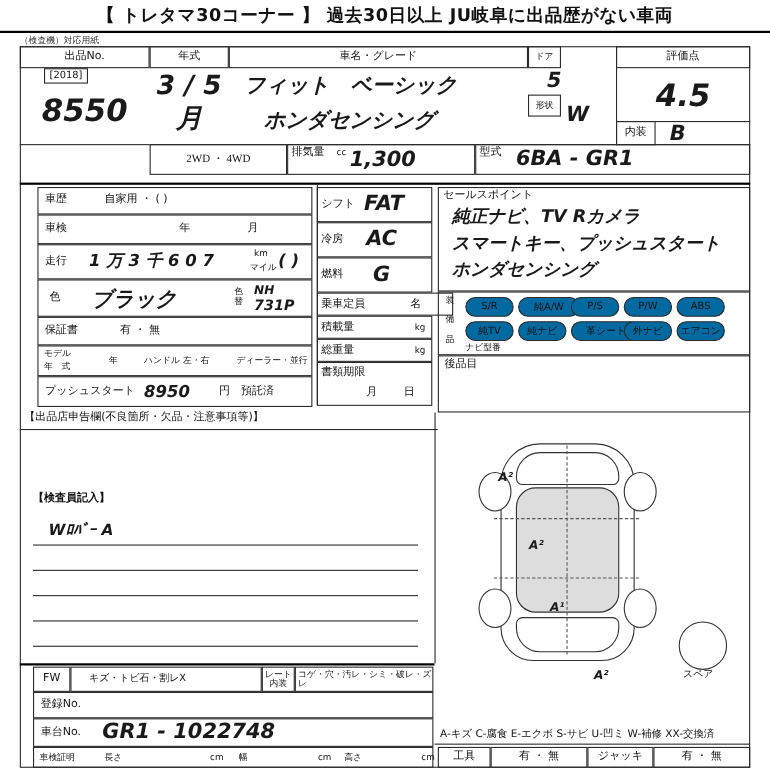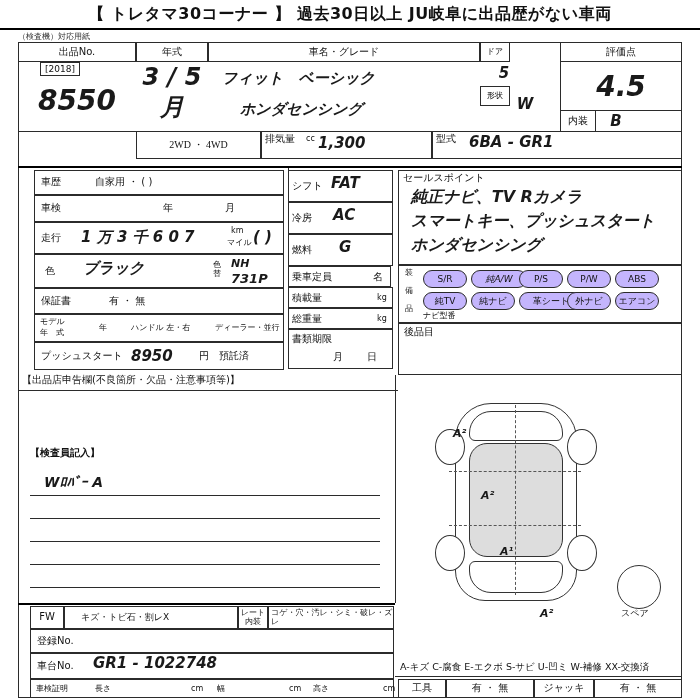--- a/index.html
+++ b/index.html
@@ -33,28 +33,28 @@
     font-size:16px;font-weight:bold;letter-spacing:0.5px;
     white-space:nowrap;
   }
   #title-bar .t1{font-size:16px;}
   
   #top-note{left:18px;top:31px;font-size:8px;color:#333;}
   .vline{position:absolute;background:#2b2b2b;width:1px;}
   .hline{position:absolute;background:#2b2b2b;height:1px;}
   .thick{background:#000;}
   .hw-sm{font-size:15px;}
-  .hw-md{font-size:15px;}
+  .hw-md{font-size:19px;}
   .hw-lg{font-size:24px;}
   .hw-xl{font-size:28px;}
   
   .pill{
     border:1px solid #2b2b2b;border-radius:9px;
     font-size:9px;display:flex;align-items:center;justify-content:center;
-    background:#c4b5fd;
+    background:#0369a1;
   }
   .legend{font-size:9.5px;}
   .car-wrap{position:absolute;left:395px;top:385px;width:300px;height:235px;}
   .wheel{position:absolute;border:1.5px solid #333;border-radius:50%;background:#fff;}
   .carbody{position:absolute;border:1.5px solid #333;background:#fff;}
   .dash{position:absolute;border-top:1px dashed #555;}
   .dashv{position:absolute;border-left:1px dashed #555;}
   .mark{position:absolute;font-size:11px;font-style:italic;font-weight:bold;}
 </style>
 </head>
@@ -188,21 +188,21 @@
     <span class="abs hand hw-md" style="left:42px;top:3px;">FAT</span>
   </div>
   <div class="bx" style="left:288px;top:202px;width:105px;height:32px;text-align:right;">
     <span class="abs lbl" style="left:3px;top:10px;">冷房</span>
     <span class="abs hand hw-md" style="left:44px;top:3px;">AC</span>
   </div>
   <div class="bx" style="left:288px;top:234px;width:105px;height:32px;">
     <span class="abs lbl" style="left:3px;top:10px;">燃料</span>
     <span class="abs hand hw-md" style="left:50px;top:3px;">G</span>
   </div>
-  <div class="bx" style="left:288px;top:266px;width:103px;height:21px;">
+  <div class="bx" style="left:288px;top:266px;width:124px;height:21px;">
     <span class="abs lbl" style="left:3px;top:5px;">乗車定員</span>
     <span class="abs lbl" style="left:84px;top:5px;">名</span>
   </div>
   <div class="bx" style="left:288px;top:287px;width:105px;height:21px;">
     <span class="abs lbl" style="left:3px;top:5px;">積載量</span>
     <span class="abs lbl8" style="left:88px;top:6px;">kg</span>
   </div>
   <div class="bx" style="left:288px;top:308px;width:105px;height:21px;">
     <span class="abs lbl" style="left:3px;top:5px;">総重量</span>
     <span class="abs lbl8" style="left:88px;top:6px;">kg</span>
@@ -220,21 +220,21 @@
     <span class="abs hand" style="left:12px;top:64px;font-size:16px;">ホンダセンシング</span>
   </div>
 
   <div class="bx" style="left:398px;top:265px;width:284px;height:58px;">
     <span class="abs lbl8" style="left:6px;top:3px;">装</span>
     <span class="abs lbl8" style="left:6px;top:21px;">備</span>
     <span class="abs lbl8" style="left:6px;top:39px;">品</span>
     <div class="pill abs" style="left:24px;top:4px;width:44px;height:18px;">
         <span>S/R</span>
       </div>
-    <div class="pill abs" style="left:72px;top:4px;width:56px;height:18px;font-style:italic;">
+    <div class="pill abs" style="left:72px;top:4px;width:56px;height:18px;">
         <span>純A/W</span>
       </div>
     <div class="pill abs" style="left:120px;top:4px;width:44px;height:18px;">
         <span>P/S</span>
       </div>
     <div class="pill abs" style="left:168px;top:4px;width:44px;height:18px;">
         <span>P/W</span>
       </div>
     <div class="pill abs" style="left:216px;top:4px;width:44px;height:18px;">
         <span>ABS</span>

